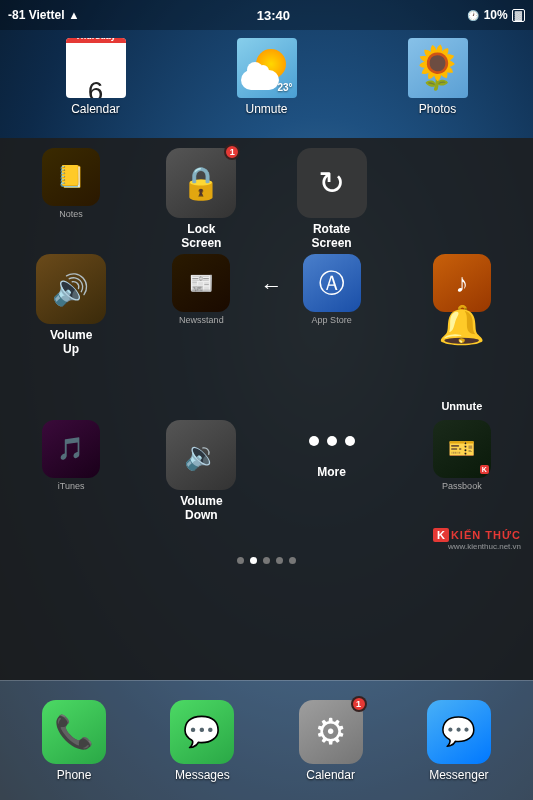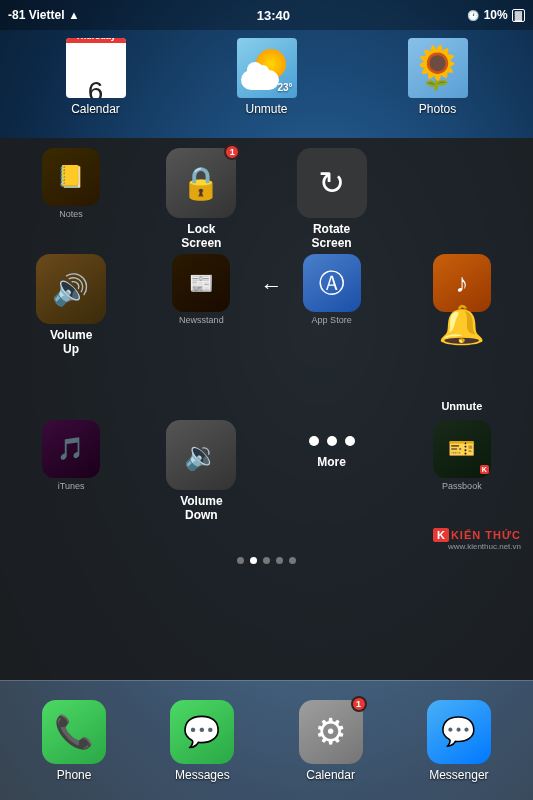--- a/index.html
+++ b/index.html
@@ -533,21 +533,21 @@
       </div>
       <span class="overlay-main-label" style="font-size:12px;">Volume<br>Down</span>
     </div>
 
     <div class="overlay-cell">
       <div class="more-dots" style="margin-top:16px;">
         <div class="dot"></div>
         <div class="dot"></div>
         <div class="dot"></div>
       </div>
-      <span class="overlay-main-label" style="font-size:12px; margin-top:9px;">More</span>
+      <span class="overlay-main-label" style="font-size:12px; margin-top:19px;">More</span>
     </div>
 
     <div class="overlay-cell">
       <div class="overlay-icon passbook-dark" style="background:linear-gradient(145deg,#1a2a1a,#0a1a0a); position:relative;">
         <span style="font-size:22px; color:#448844;">🎫</span>
 
         <div style="position:absolute;bottom:2px;right:2px;">
           <span class="watermark-logo" style="font-size:7px;background:#e53935;color:white;padding:1px 2px;border-radius:2px;">K</span>
         </div>
       </div>

